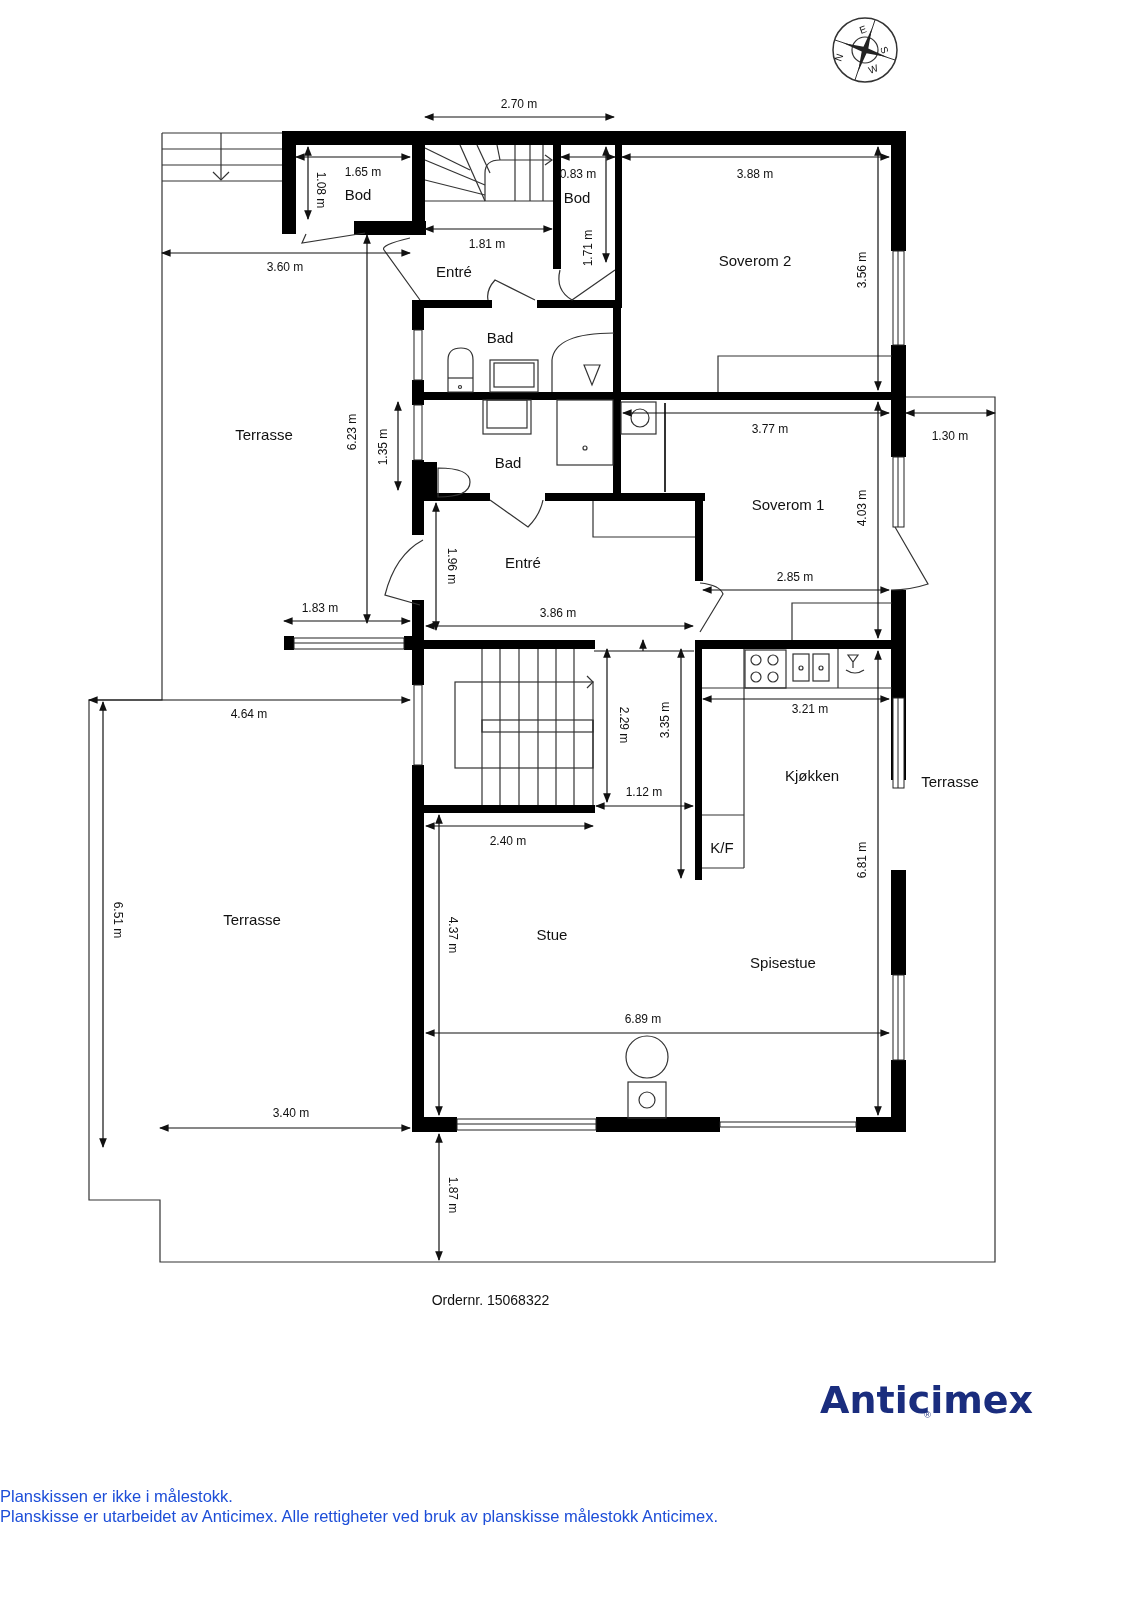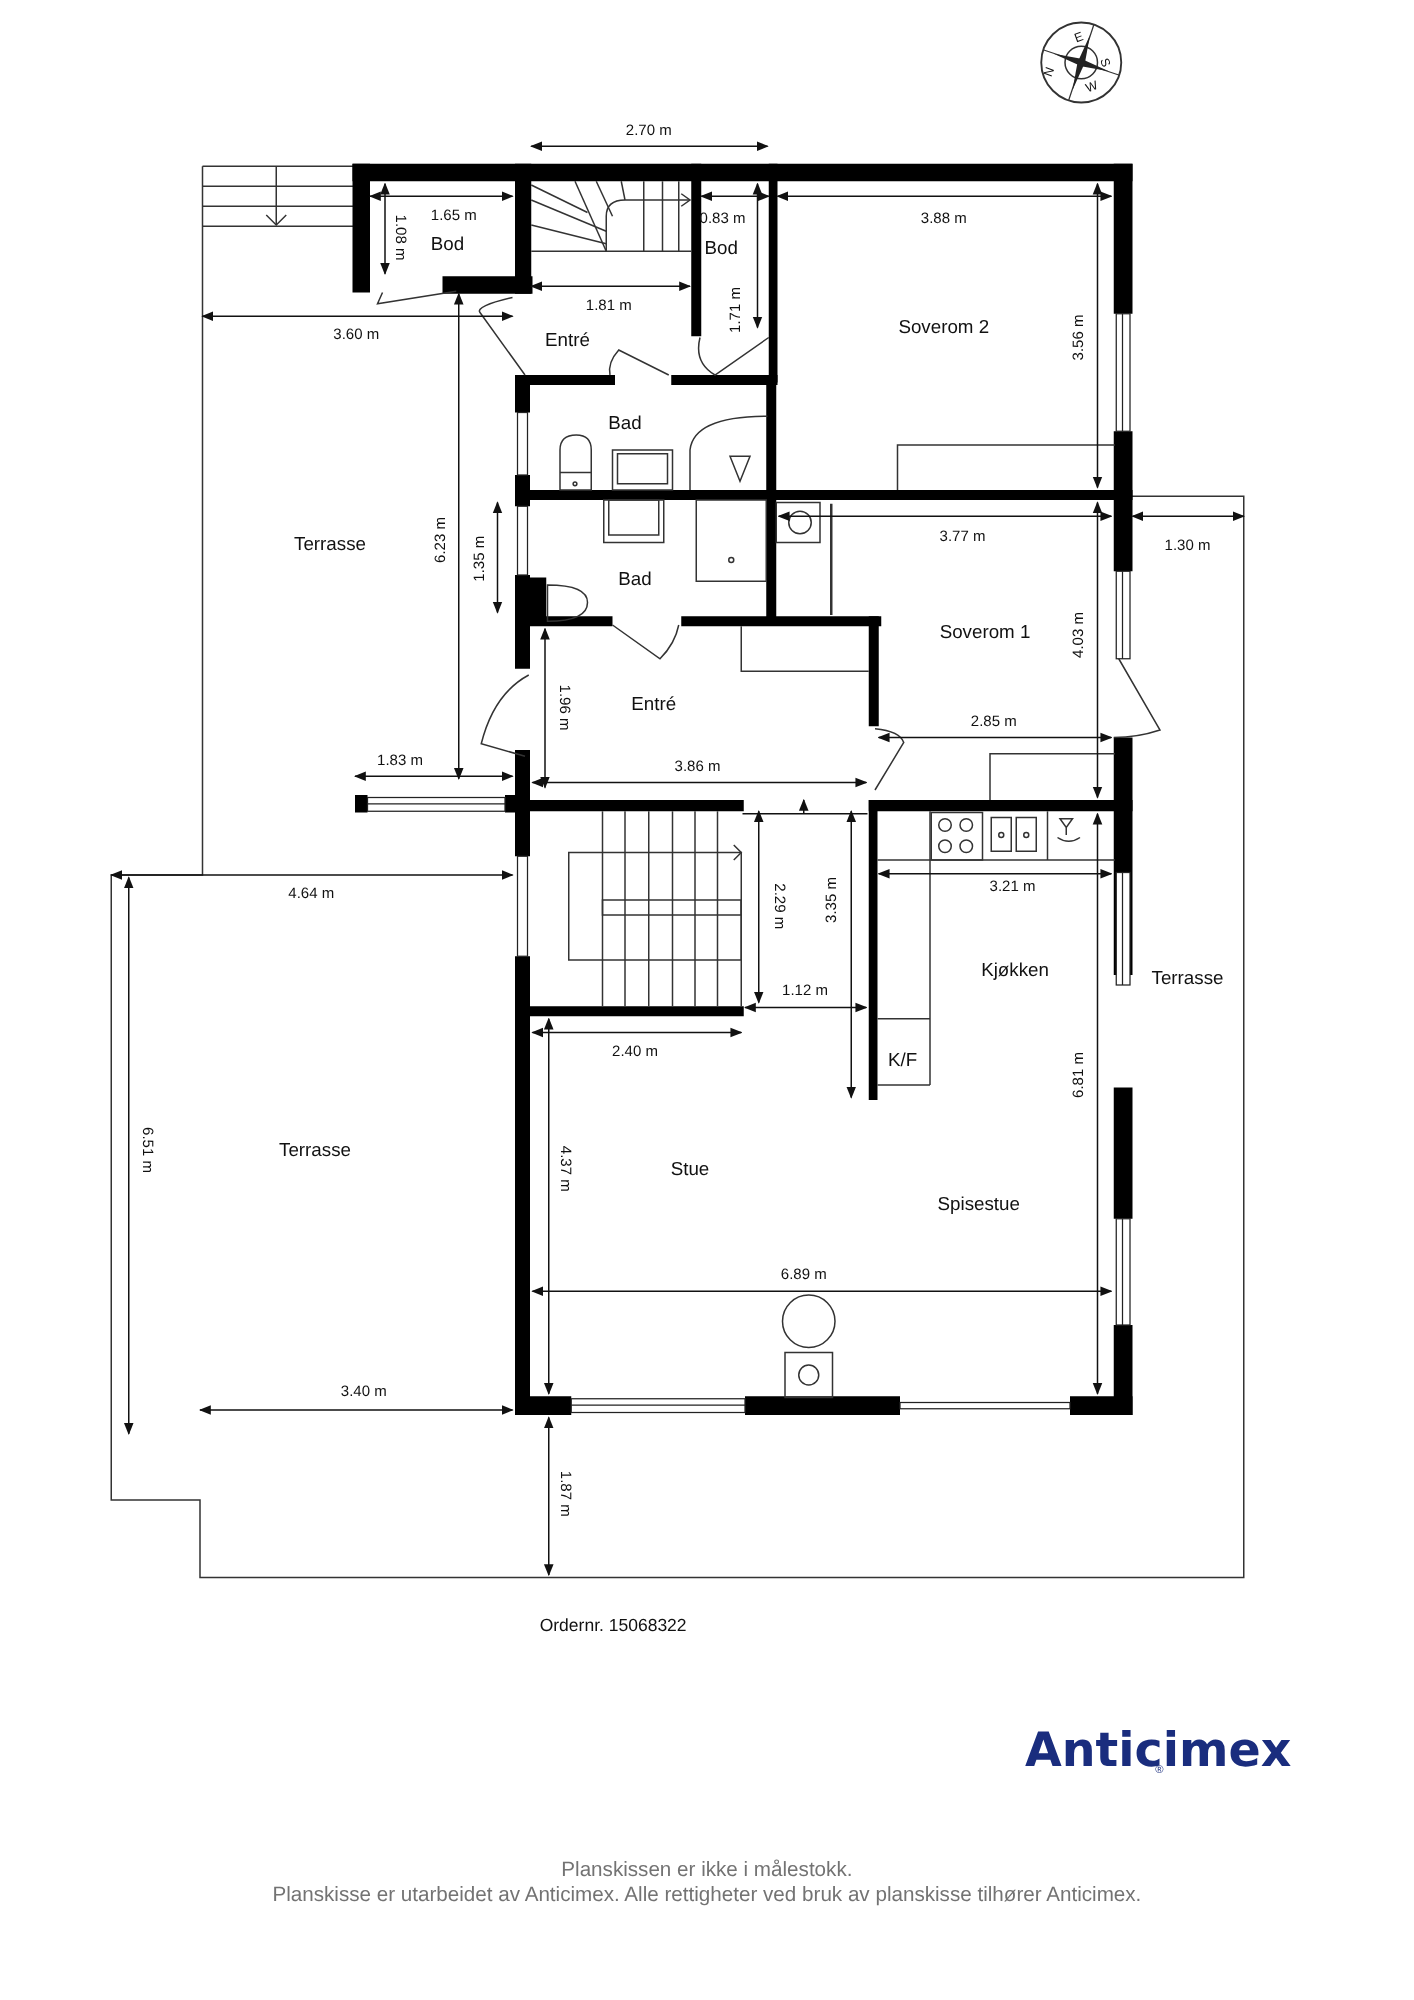--- a/index.html
+++ b/index.html
@@ -9,21 +9,21 @@
   .room { font-size: 15px; }
   .dim { font-size: 12px; }
   .wall { fill: #000; }
   .thin { stroke: #333; stroke-width: 1.2; fill: none; }
   .dimline { stroke: #111; stroke-width: 1.2; fill: none; }
   .win { fill: #fff; stroke: #222; stroke-width: 1; }
   .order { position: absolute; left: 0; width: 981px; top: 1292px; text-align: center; font-size: 14px; }
   .logo { position: absolute; left: 820px; top: 1378px; height: 48px; display: flex; align-items: center; color: #1a2d7e; flex-direction: column; }
   .logo-text { font-family: "DejaVu Sans", sans-serif; font-weight: bold; font-size: 38px; letter-spacing: 0px; color: #1a2d7e; }
   .logo-reg { font-size: 9px; vertical-align: top; position: relative; top: -12px; margin-left: 2px; color: #1a2d7e; }
-  .disclaimer { position: absolute; left: 0; width: 1131px; top: 1486px; text-align: center; font-size: 16.5px; line-height: 20px; color: #737373; }
+  .disclaimer { position: absolute; left: 0; width: 1131px; top: 1486px; text-align: left; font-size: 16.5px; line-height: 20px; color: #1d4ed8; }
 </style>
 </head>
 <body>
 
 <svg id="plan" viewBox="0 0 1131 1600" xmlns="http://www.w3.org/2000/svg">
   <defs>
     <marker id="ah" viewBox="0 0 10 10" refX="9" refY="5" markerWidth="8" markerHeight="8" orient="auto-start-reverse">
       <path d="M0,1 L10,5 L0,9 z" fill="#111"></path>
     </marker>
   </defs>
@@ -309,14 +309,14 @@
     <circle cx="24" cy="22" r="12" fill="none" stroke="#1a2d7e" stroke-width="4"></circle>
     <circle cx="24" cy="22" r="5" fill="none" stroke="#1a2d7e" stroke-width="3.5"></circle>
     <path d="M2,22 L14,8 L28,22" fill="#fff" stroke="#1a2d7e" stroke-width="4"></path>
   </svg>
   <span class="logo-text">Anticimex</span>
   <span class="logo-reg">®</span>
 </div>
 
 <div class="disclaimer">
   <div>Planskissen er ikke i målestokk.</div>
-  <div>Planskisse er utarbeidet av Anticimex. Alle rettigheter ved bruk av planskisse tilhører Anticimex.</div>
+  <div>Planskisse er utarbeidet av Anticimex. Alle rettigheter ved bruk av planskisse målestokk Anticimex.</div>
 </div>
 
 </body></html>

